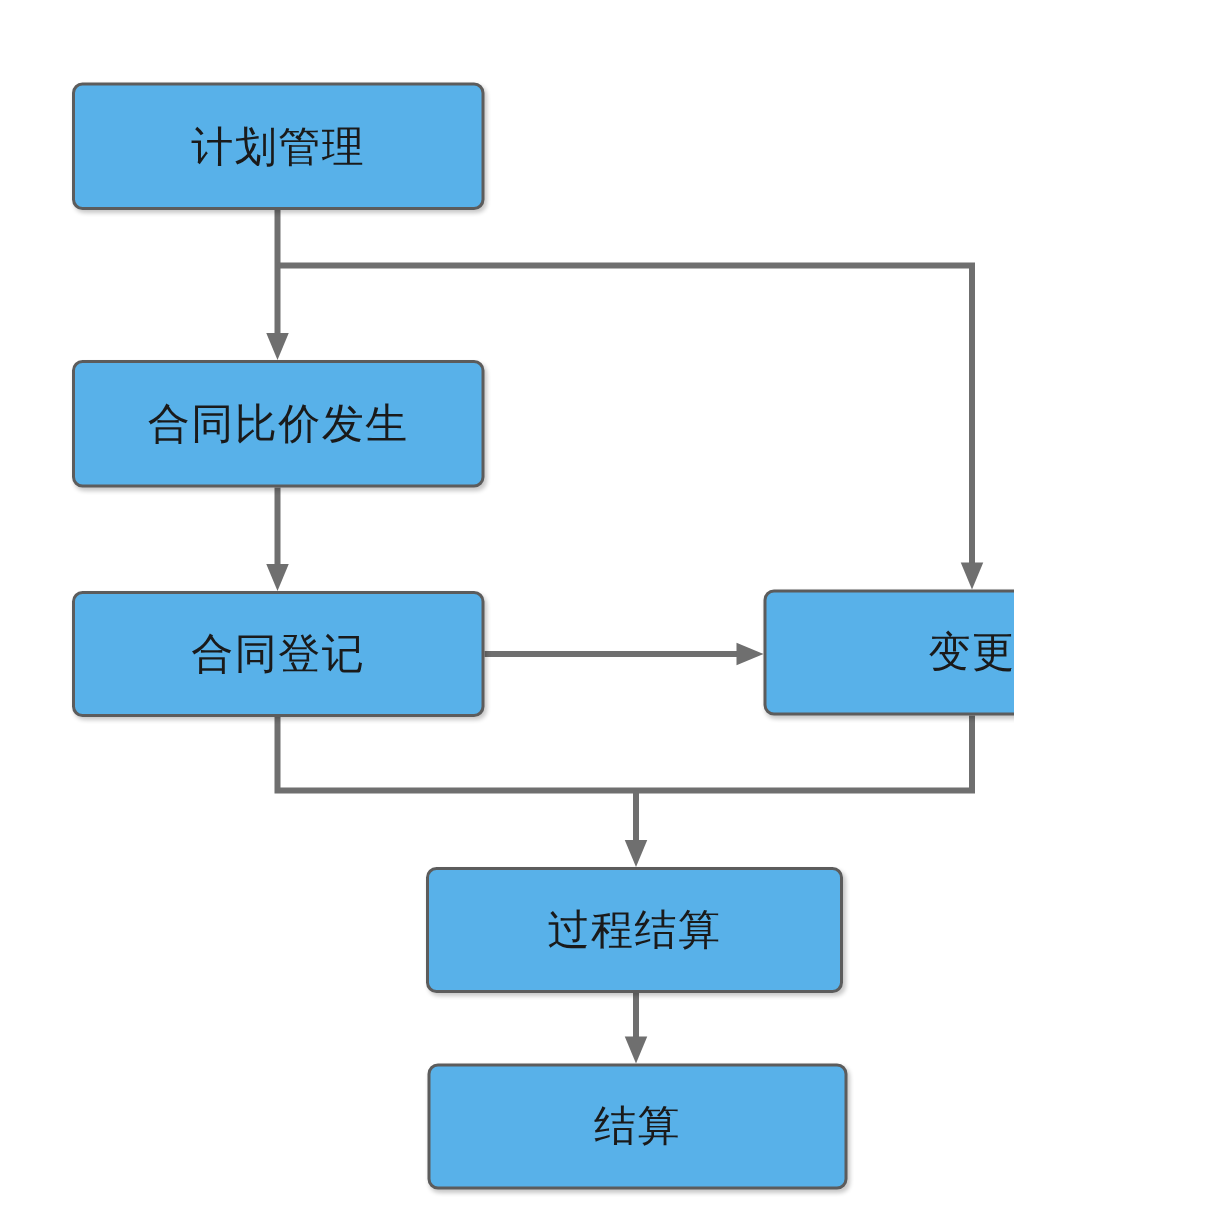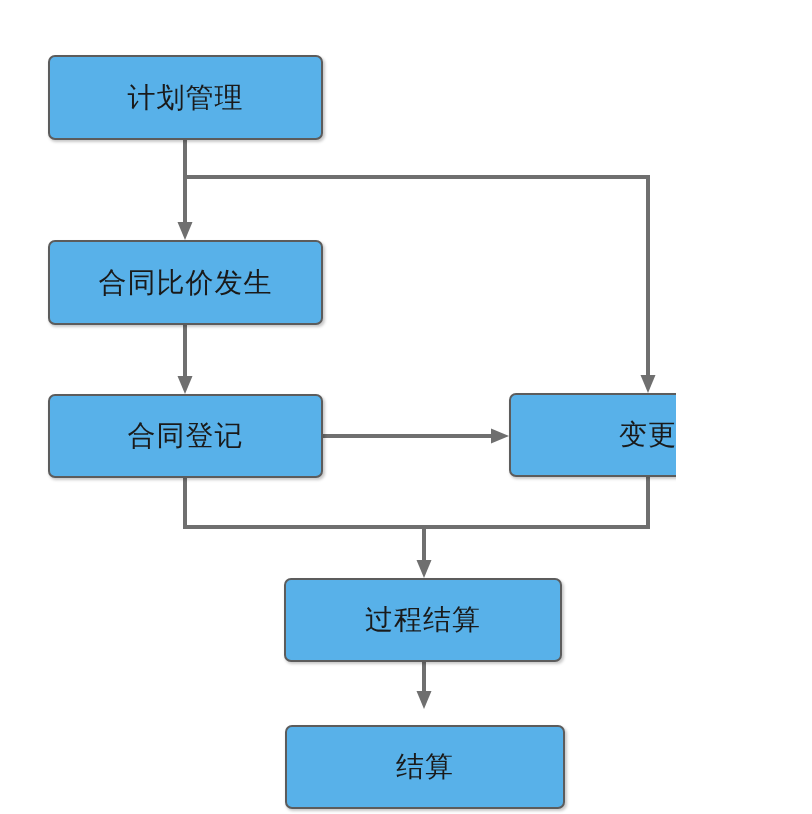--- a/index.html
+++ b/index.html
@@ -48,21 +48,21 @@
     color: var(--text-color, #1A1A1A);
     font-size: 28px;
     letter-spacing: 1px;
     white-space: nowrap;
   }
   .node-plan            { left: 48px;  top: 55px;  width: 275px; height: 85px; }
   .node-price-compare   { left: 48px;  top: 240px; width: 275px; height: 85px; }
   .node-register        { left: 48px;  top: 394px; width: 275px; height: 84px; }
   .node-change          { left: 509px; top: 393px; width: 278px; height: 84px; }
   .node-process-settle  { left: 284px; top: 578px; width: 278px; height: 84px; }
-  .node-settle          { left: 285px; top: 709px; width: 280px; height: 84px; margin-top: 16px; }
+  .node-settle          { left: 285px; top: 709px; width: 280px; height: 84px; }
 </style>
 </head>
 <body>
 
 <div class="canvas">
 
   <svg class="connector-layer" viewBox="0 0 812 814" xmlns="http://www.w3.org/2000/svg">
 
     <g>
       <path class="edge" d="M185 140 V223"></path>

